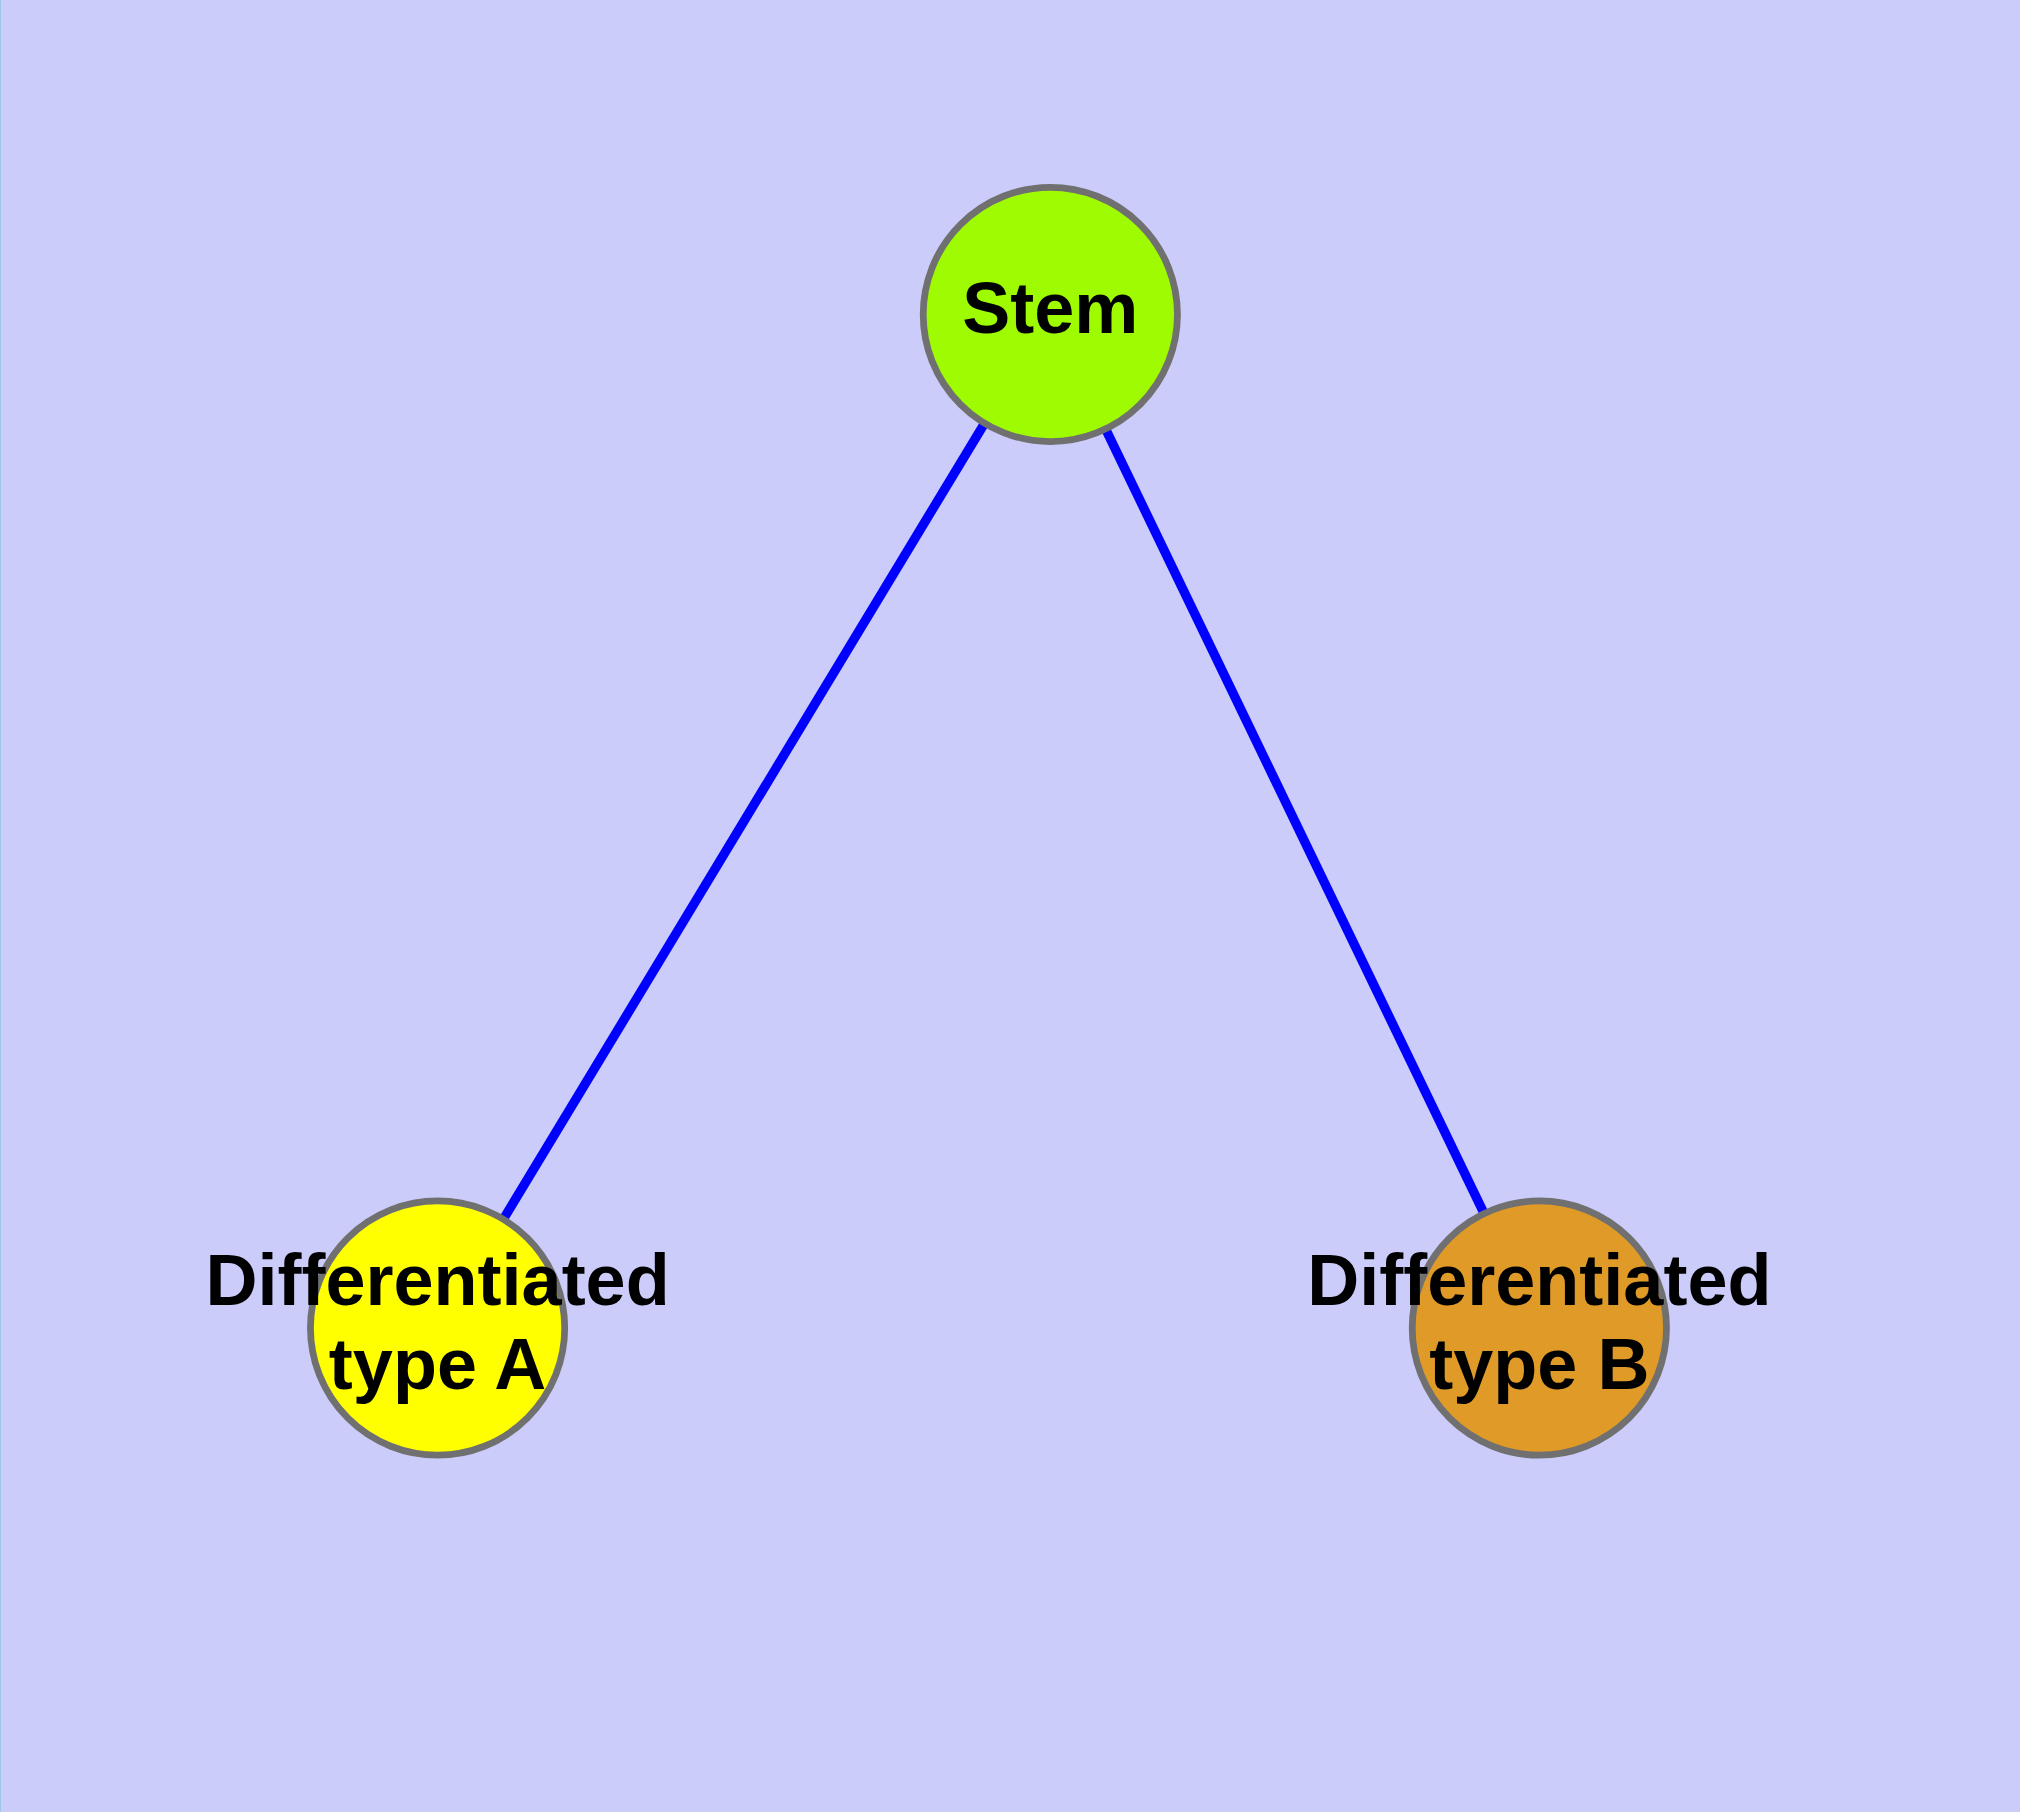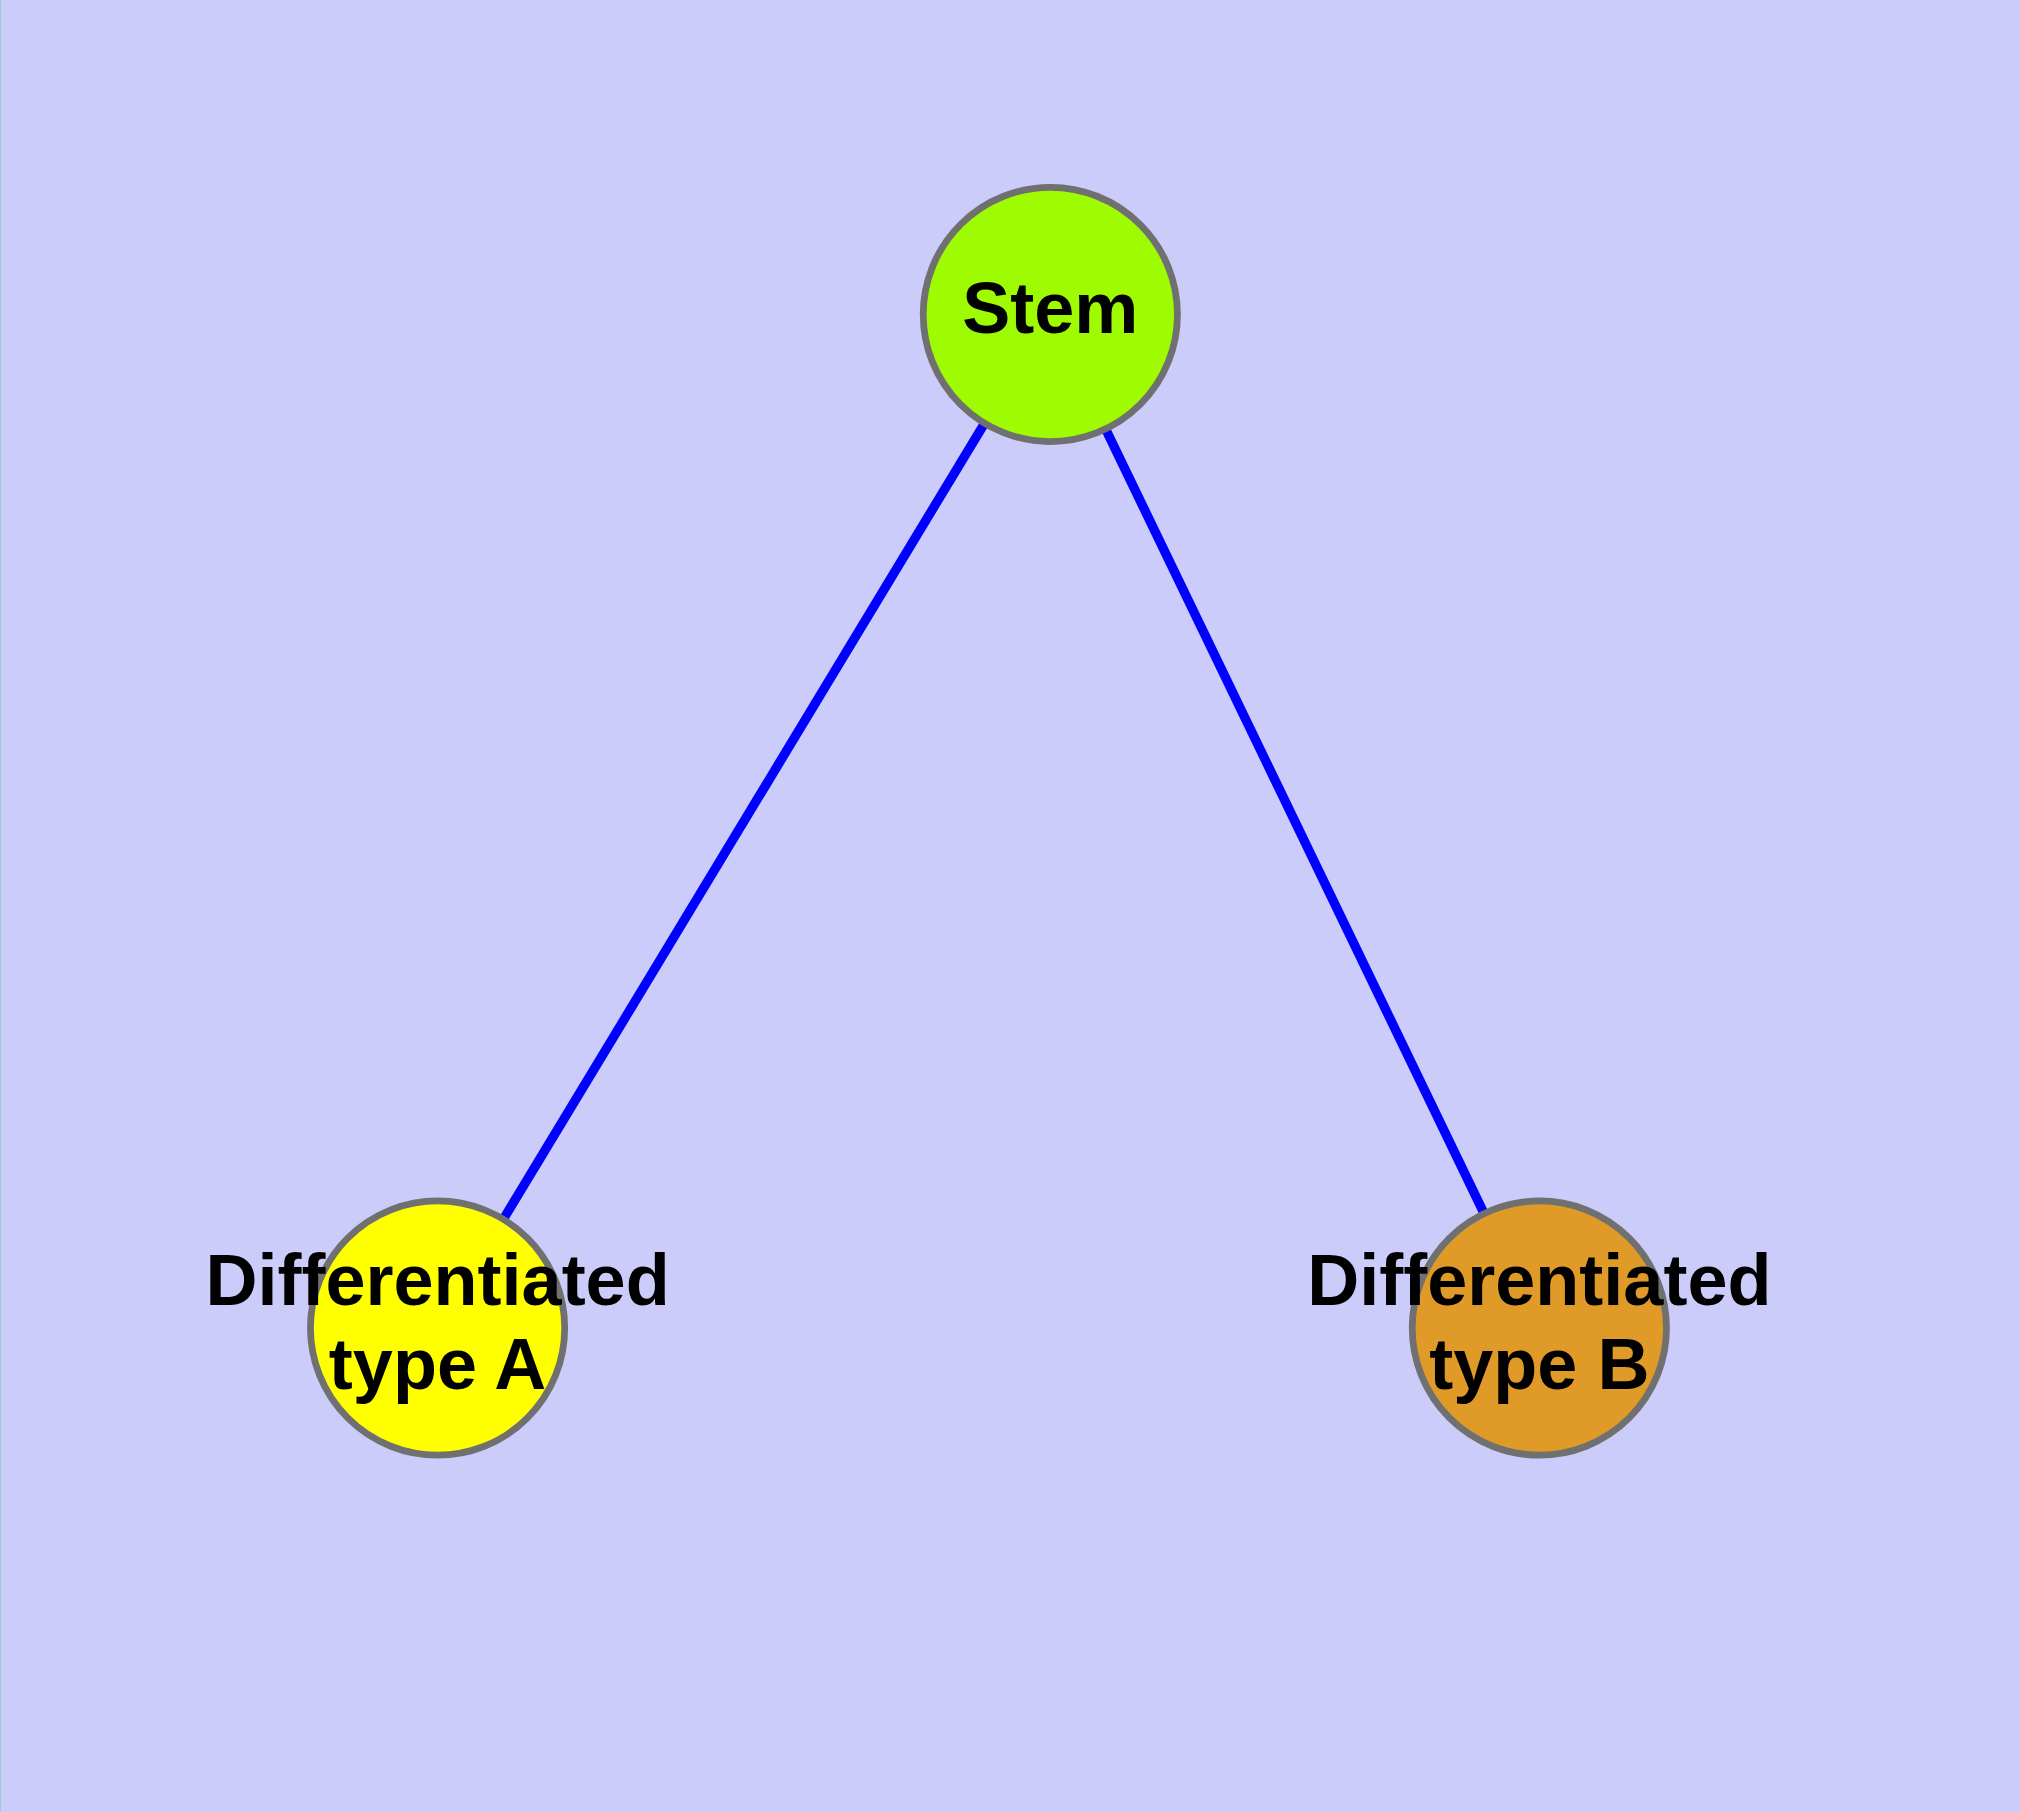--- a/index.html
+++ b/index.html
@@ -31,21 +31,21 @@
     font-weight: bold;
     fill: #000000;
     dominant-baseline: middle;
     text-anchor: middle;
     white-space: pre;
   }
 </style>
 </head>
 <body style="width: 2021px; height: 1812px;">
 
-<div id="canvas-root" style="width: 2021px; height: 1812px; background: #22c55e;">
+<div id="canvas-root" style="width: 2021px; height: 1812px; background: #14b8a6;">
   <svg id="graph-svg" viewBox="0 0 2384 2138" style="width: 2021px; height: 1812px;">
 
     <rect id="bg-rect" x="0" y="0" width="2384" height="2138" fill="#ccccfa"></rect>
 
     <g id="edges-layer">
       <line id="edge-stem-diff-a" class="graph-edge" x1="1239" y1="371" x2="516" y2="1567" stroke="#0000ff" stroke-width="11" stroke-linecap="butt"></line>
       <line id="edge-stem-diff-b" class="graph-edge" x1="1239" y1="371" x2="1816" y2="1567" stroke="#0000ff" stroke-width="11" stroke-linecap="butt"></line>
     </g>
 
     <g id="nodes-layer">

